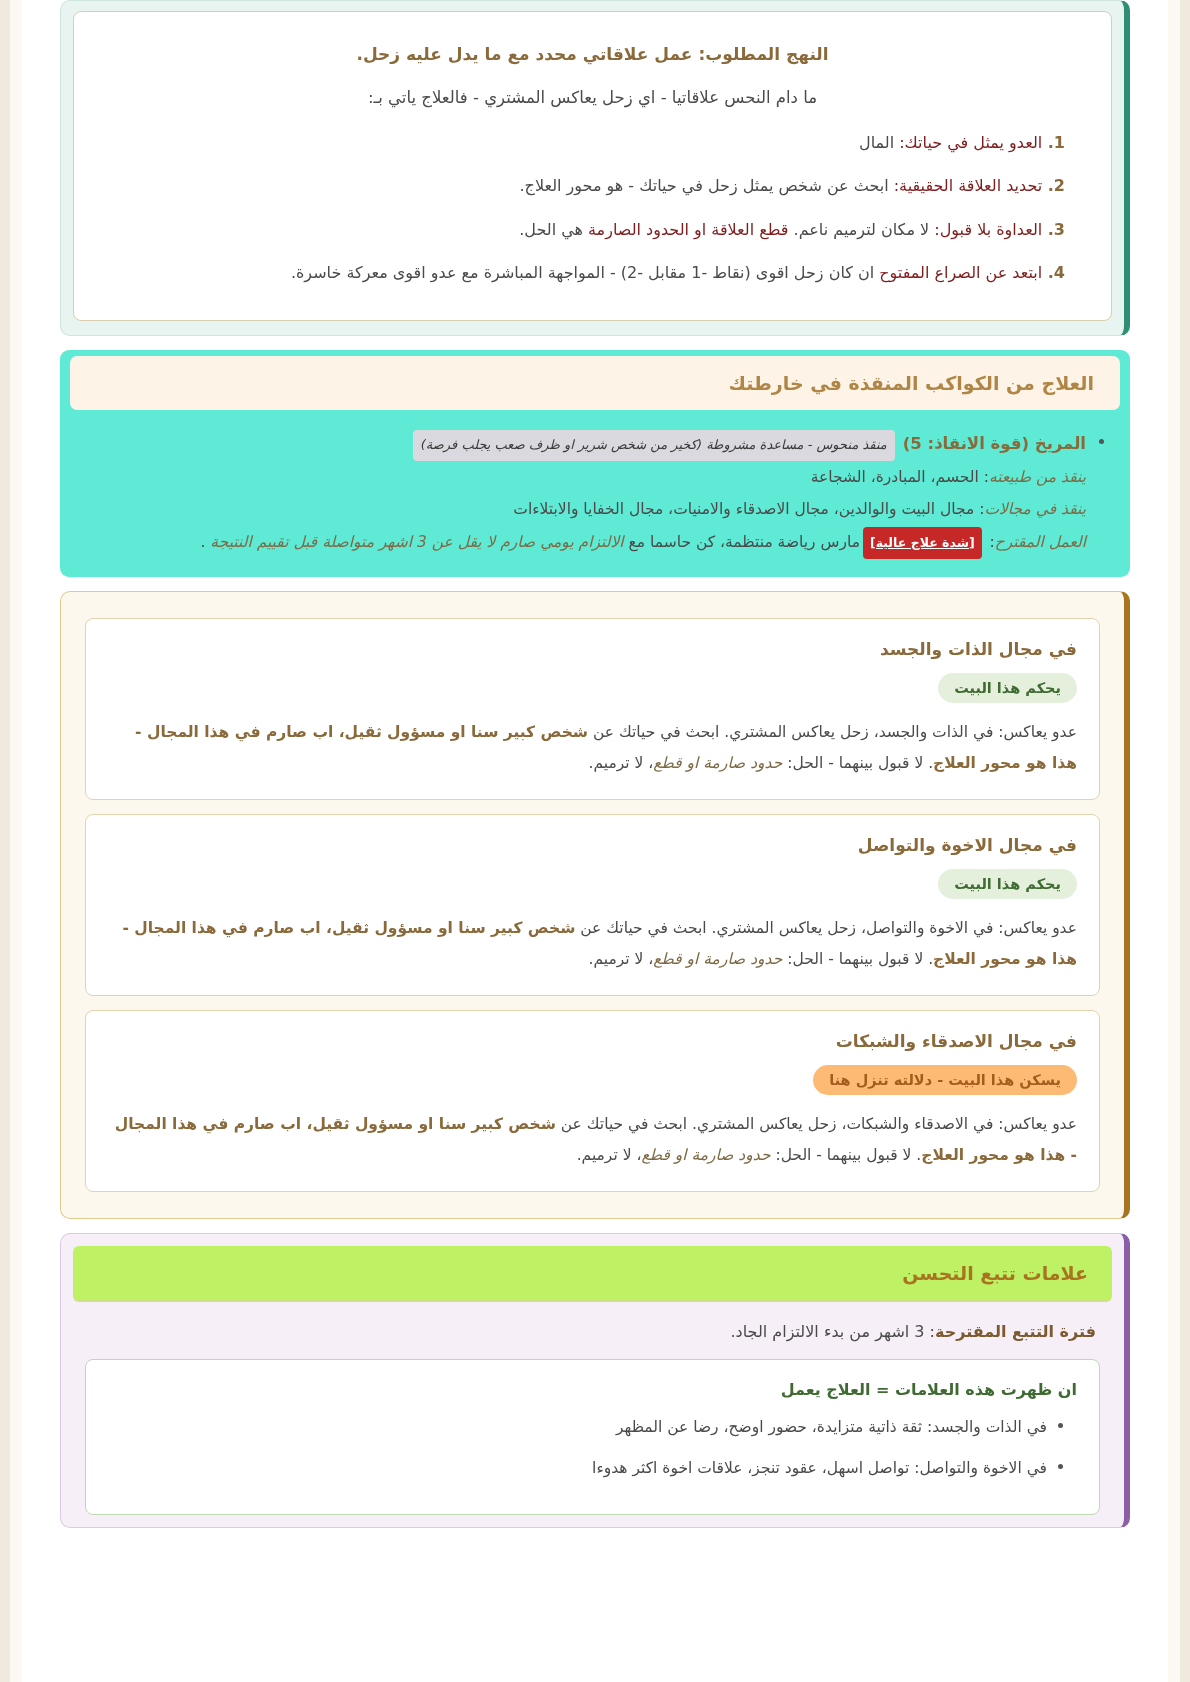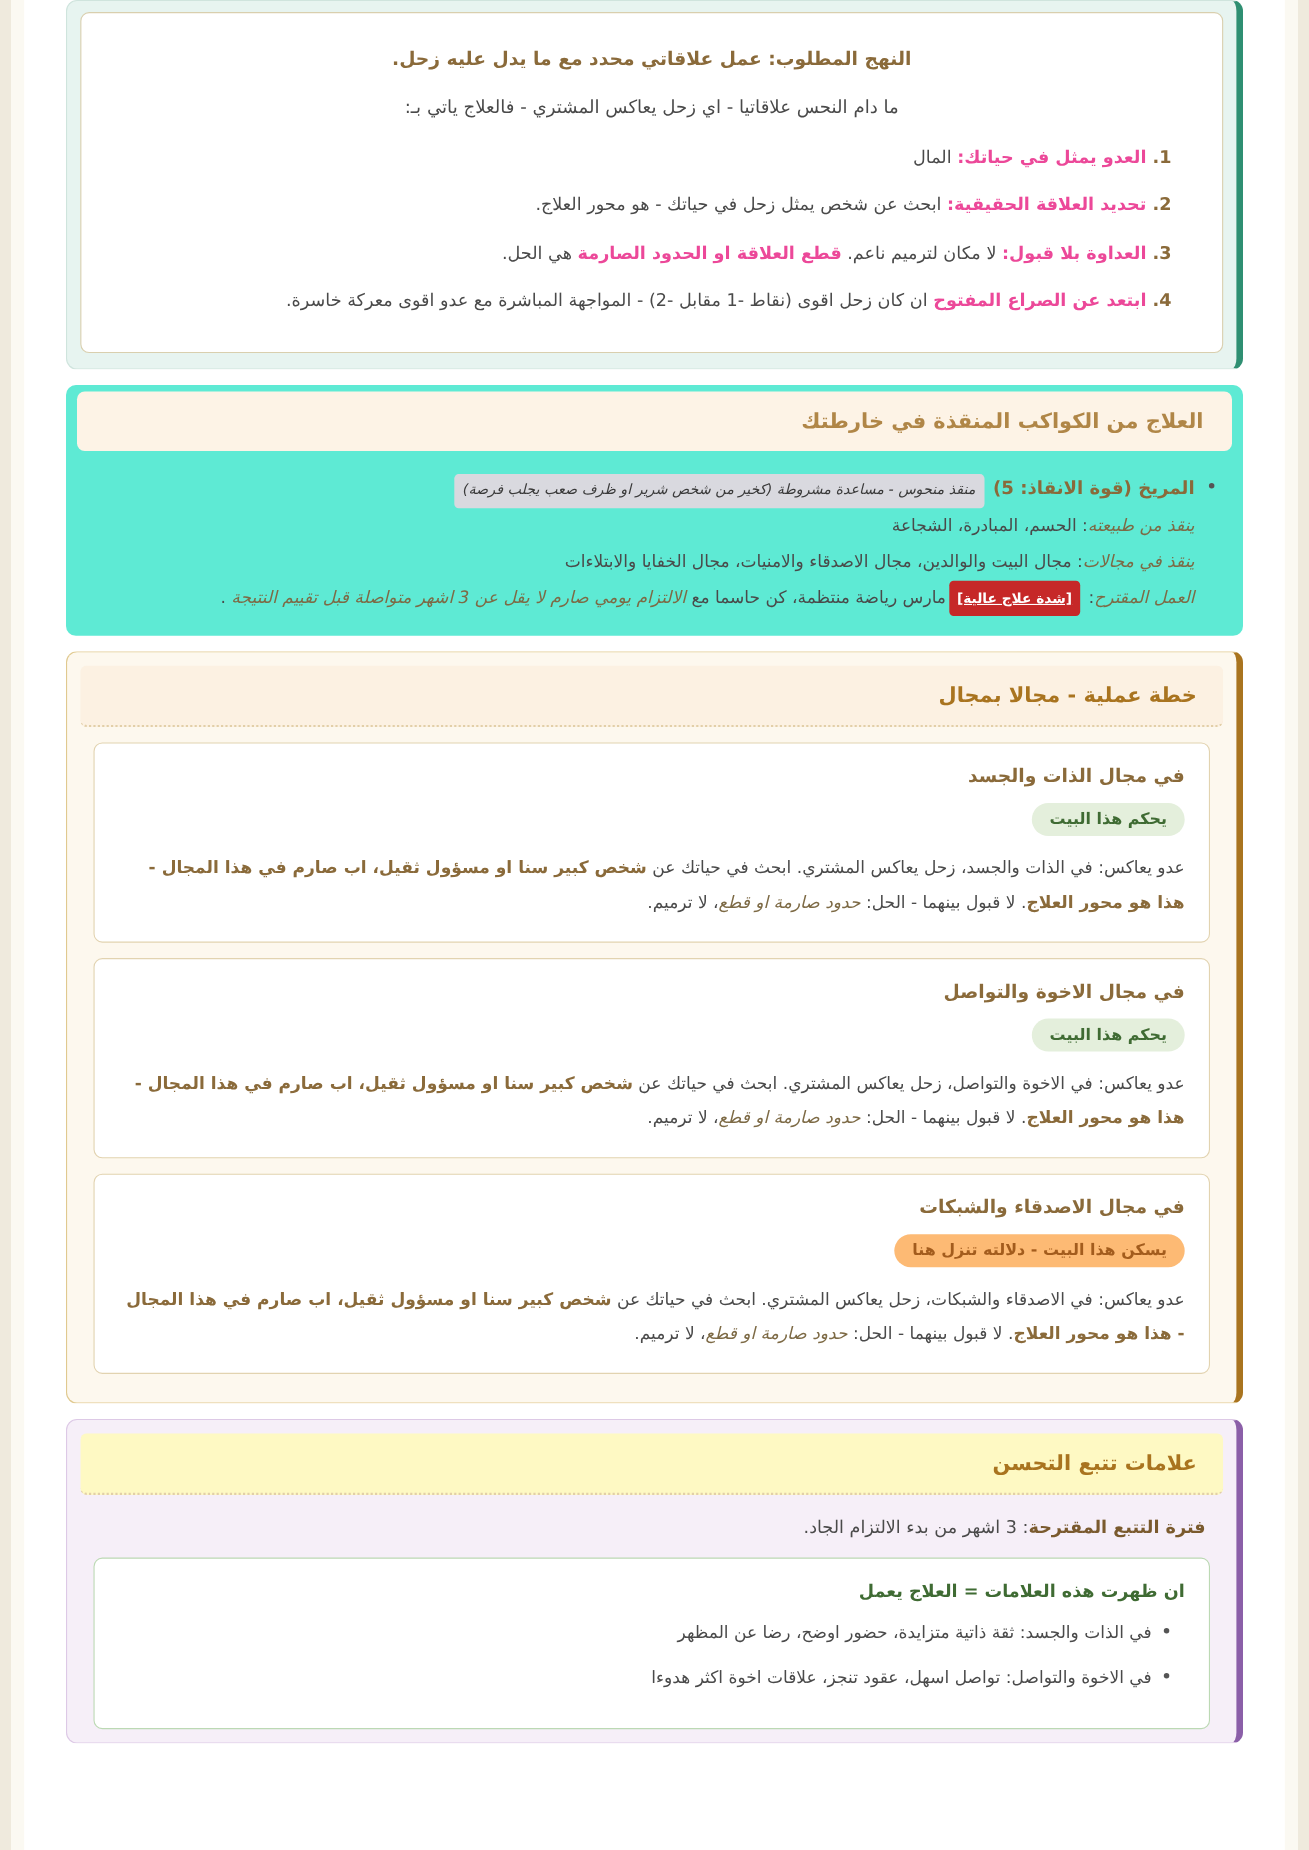--- a/index.html
+++ b/index.html
@@ -75,21 +75,21 @@
     margin:14px 0;
     font-size:16px;
     line-height:1.85;
     color:#4a4a4a;
     text-align:right;
   }
   ol.steps li::before {
     content: counter(st) ". ";
     font-weight:bold; color:#8a6a3a;
   }
-  .hl { font-weight:bold; color:#ec4899; }
+  .hl { font-weight:normal; color:#7f1d1d; }
 
   
   .sec-head {
     background:#fdf3e6;
     color:#b08647;
     font-weight:bold;
     font-size:19px;
     padding:16px 26px;
     border-radius:7px;
     text-align:right;
@@ -180,21 +180,21 @@
 
   
   .panel-purple {
     background:#f6eff8;
     border:1px solid #ddc9e6;
     border-right:6px solid #8b5fa8;
     border-radius:10px;
     padding:12px;
   }
   .head-inset-purple {
-    background:#fef9c3;
+    background:#bef264;
     border-radius:6px;
     padding:16px 24px;
     color:#a9741f;
     font-weight:bold;
     font-size:19px;
     border-bottom:2px dotted #e2cfa8;
     text-align:right;
   }
   .purple-note {
     font-size:16px; color:#4a4a4a; padding:20px 16px 8px; text-align:right;
@@ -270,21 +270,20 @@
             <span class="it">ينقذ في مجالات</span><span>: مجال البيت والوالدين، مجال الاصدقاء والامنيات، مجال الخفايا والابتلاءات</span>
           </div>
           <div class="sub-line">
             <span class="it">العمل المقترح</span><span>: </span><span class="chip-red">[شدة علاج عالية]</span><span>مارس رياضة منتظمة، كن حاسما مع </span><span class="it">الالتزام يومي صارم لا يقل عن 3 اشهر متواصلة قبل تقييم النتيجة</span><span> .</span>
           </div>
         </li>
       </ul>
     </div>
 
     <div class="panel-cream">
-      <div class="head-inset">خطة عملية - مجالا بمجال</div>
 
       <div class="domain-card">
         <div class="domain-title">في مجال الذات والجسد</div>
         <div class="badge-green">يحكم هذا البيت</div>
         <div class="domain-body">
           <span>عدو يعاكس: في الذات والجسد، زحل يعاكس المشتري. ابحث في حياتك عن </span><span class="b">شخص كبير سنا او مسؤول ثقيل، اب صارم في هذا المجال - هذا هو محور العلاج</span><span>. لا قبول بينهما - الحل: </span><span class="em-it">حدود صارمة او قطع</span><span>، لا ترميم.</span>
         </div>
       </div>
 
       <div class="domain-card">

